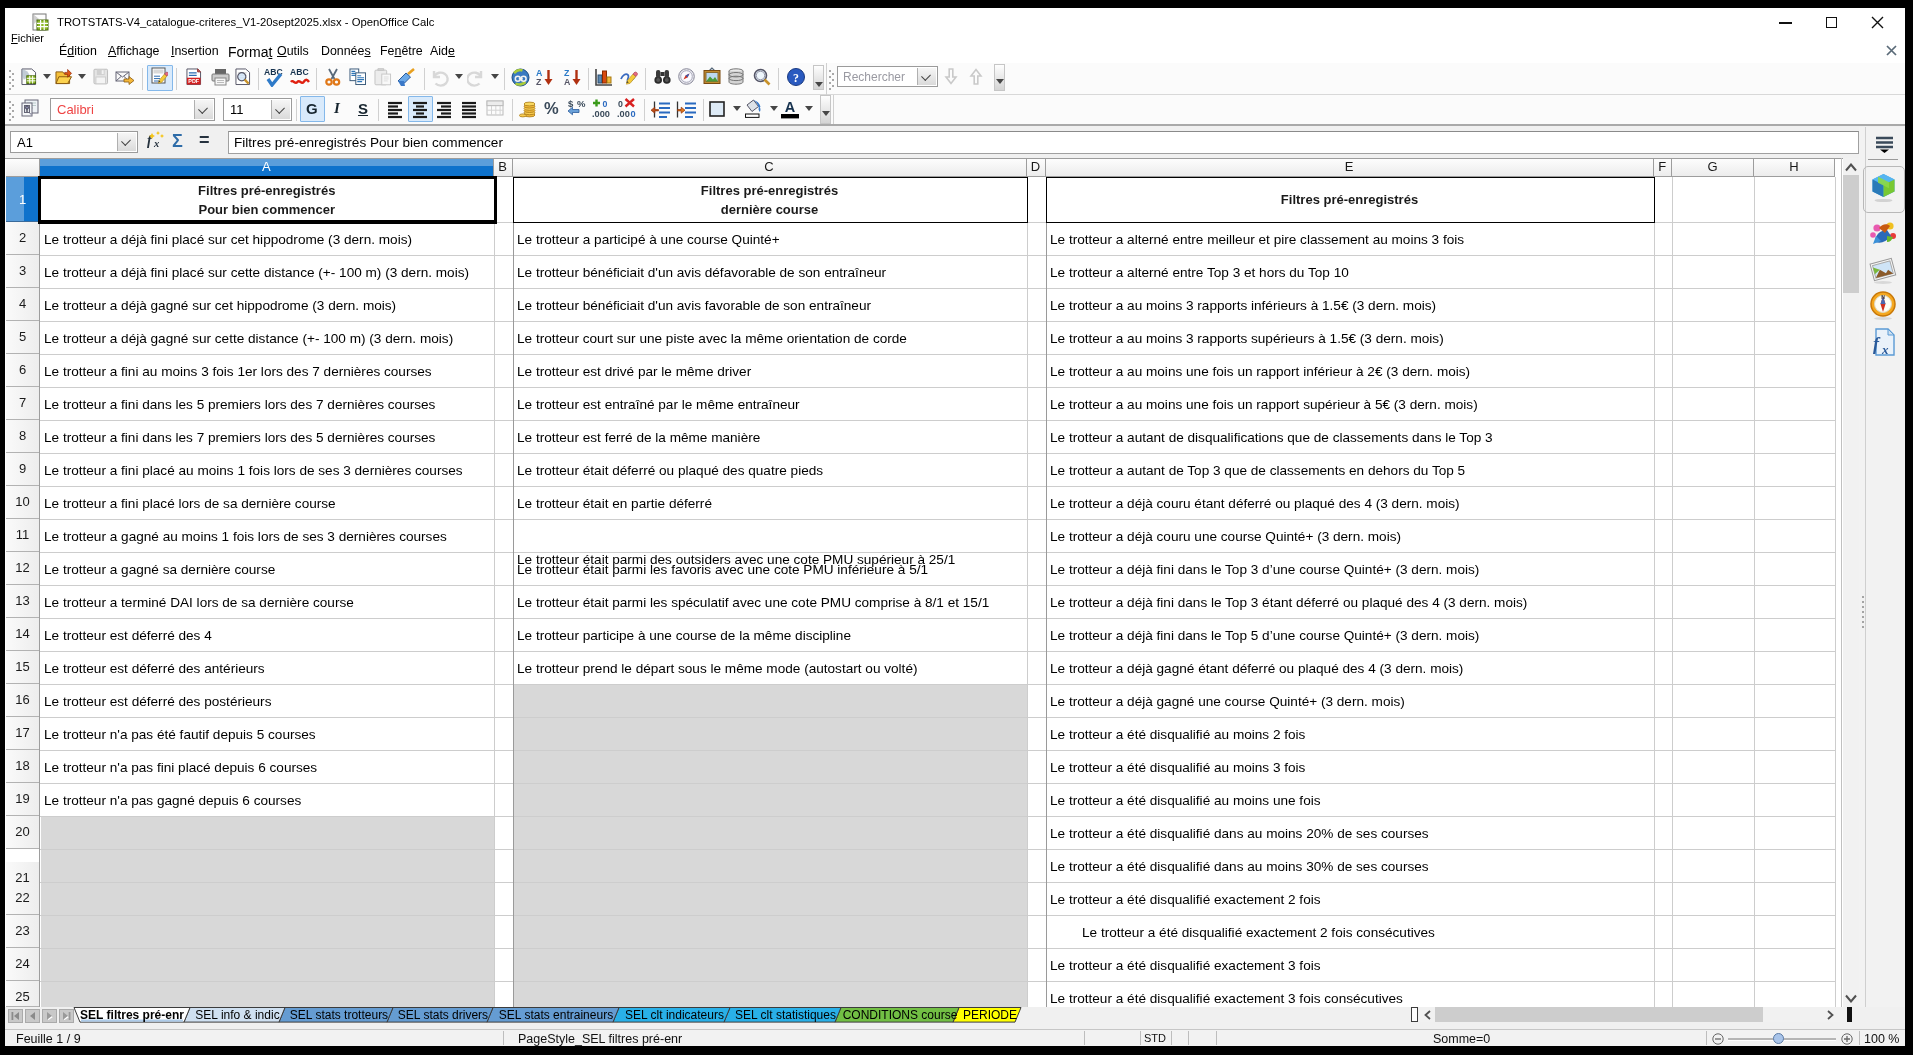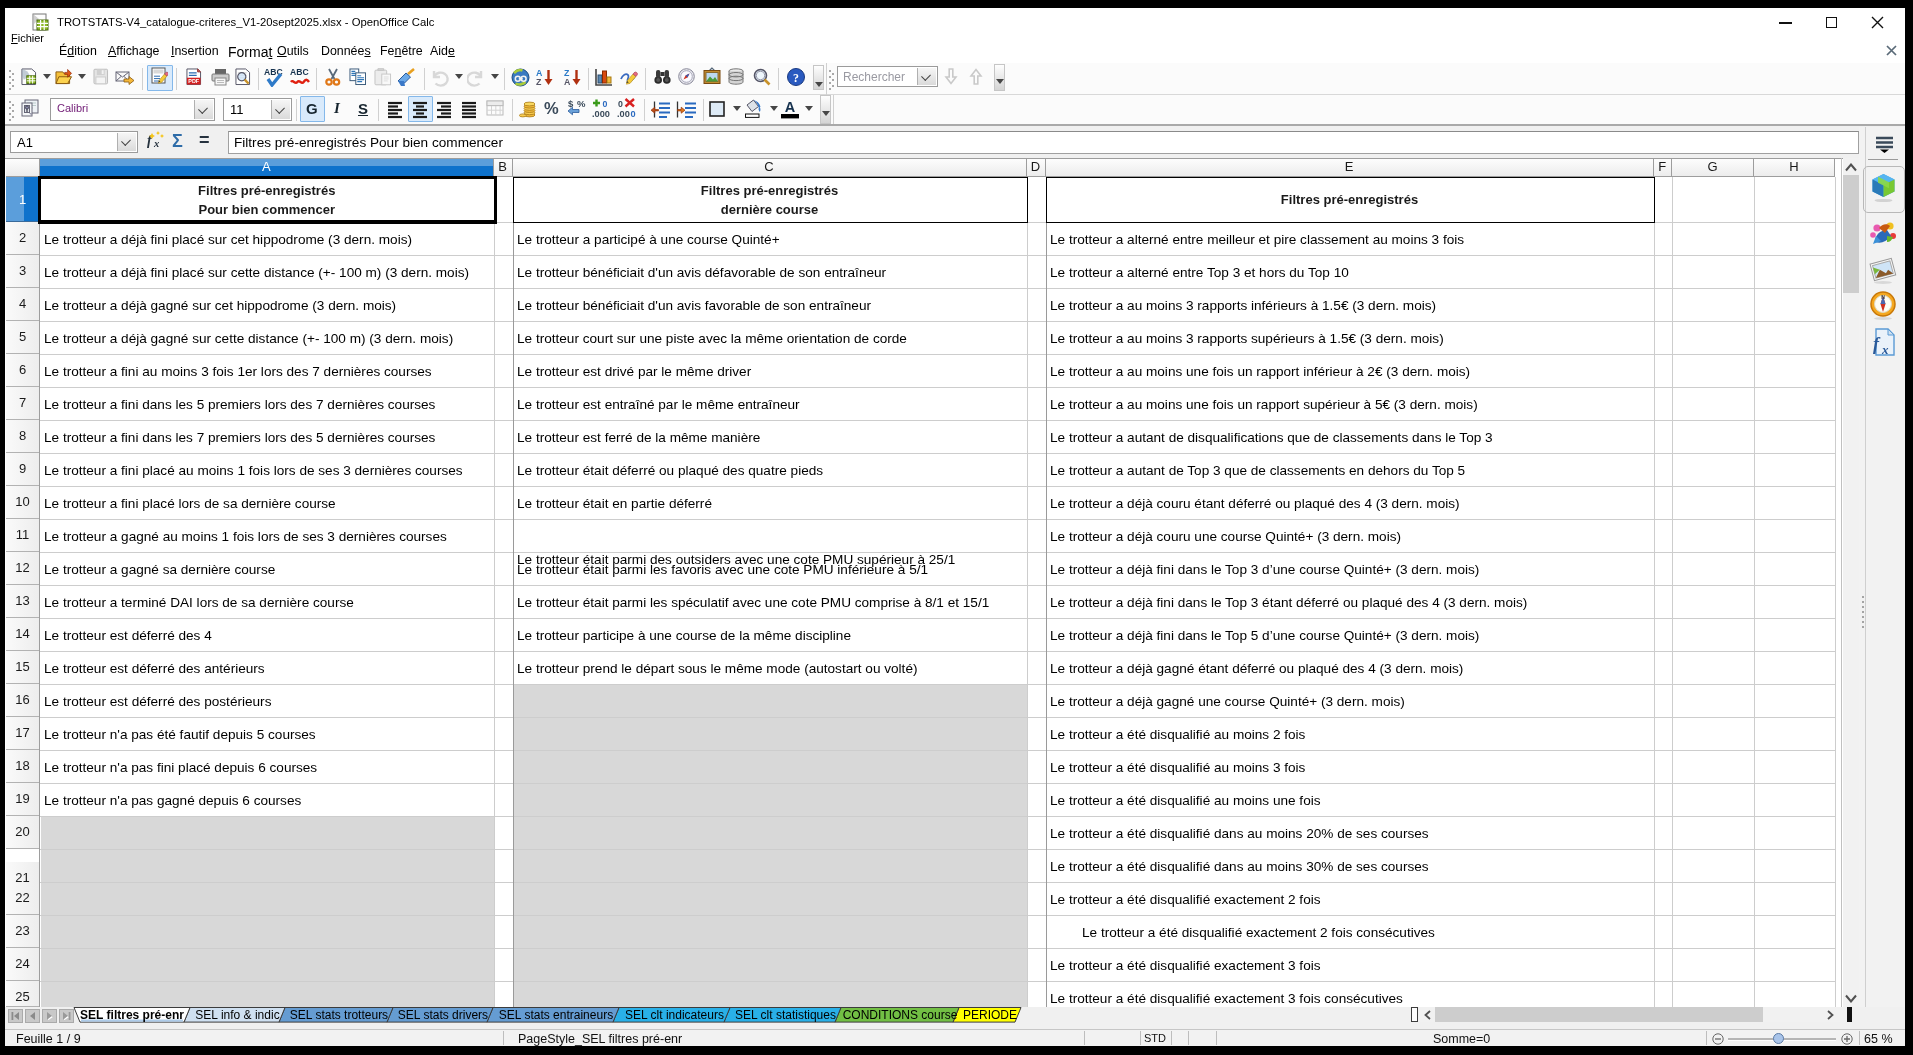--- a/index.html
+++ b/index.html
@@ -346,21 +346,21 @@
       <rect x="3.5" y="6.5" width="5" height="7" fill="#e2e6ea" stroke="#667"></rect>
       <circle cx="6" cy="8.5" r="1.6" fill="#88a" stroke="#445"></circle>
       <path d="M6 10v3" stroke="#445" stroke-width="1.3"></path>
     </svg>
   </div>
 <div class="combo" style="left:50px;top:97.5px;width:165px;height:23px">
     <div class="cbtn">
       <div class="chev" style="top:6px"></div>
     </div>
   </div>
-<div class="tx" style="left:57px;top:102px;font-size:11px;color:#701a75">Calibri</div>
+<div class="tx" style="left:57px;top:102px;font-size:13px;color:#ef4444">Calibri</div>
 <div class="combo" style="left:223px;top:97.5px;width:69px;height:23px">
     <div class="cbtn">
       <div class="chev" style="top:6px"></div>
     </div>
   </div>
 <div class="tx" style="left:230px;top:102px;font-size:13px;color:#000">11</div>
 <div class="sep1" style="left:296px;top:99px"></div>
 <div class="ab hl" style="left:300px;top:96px;width:25px;height:26px"></div>
 <div class="tx" style="left:306px;top:100px;font-size:15px;font-weight:bold;color:#16242e">G</div>
 <div class="tx" style="left:334px;top:100px;font-size:15px;font-style:italic;font-weight:bold;color:#16242e;font-family:'Liberation Serif',serif">I</div>
@@ -819,12 +819,12 @@
     </svg>
   </div>
 <div class="ab" style="left:1728px;top:1038px;width:108px;height:2px;background:#b5b5b5;border-bottom:1px solid #fff"></div>
 <div class="ab" style="left:1773px;top:1033px;width:11px;height:11px;border-radius:50%;background:#a9c4e9;border:1px solid #5b7aa5;box-sizing:border-box"></div>
 <div class="ic" style="left:1841px;top:1033px;width:12px;height:12px">
     <svg viewBox="0 0 12 12">
 <circle cx="6" cy="6" r="5.2" fill="none" stroke="#666"></circle>
       <path d="M3 6h6M6 3v6" stroke="#666" stroke-width="1.3"></path>
     </svg>
   </div>
-<div class="tx" style="left:1864px;top:1032px;font-size:12.5px;color:#111">65 %</div>
+<div class="tx" style="left:1864px;top:1032px;font-size:12.5px;color:#111">100 %</div>
 </body></html>

